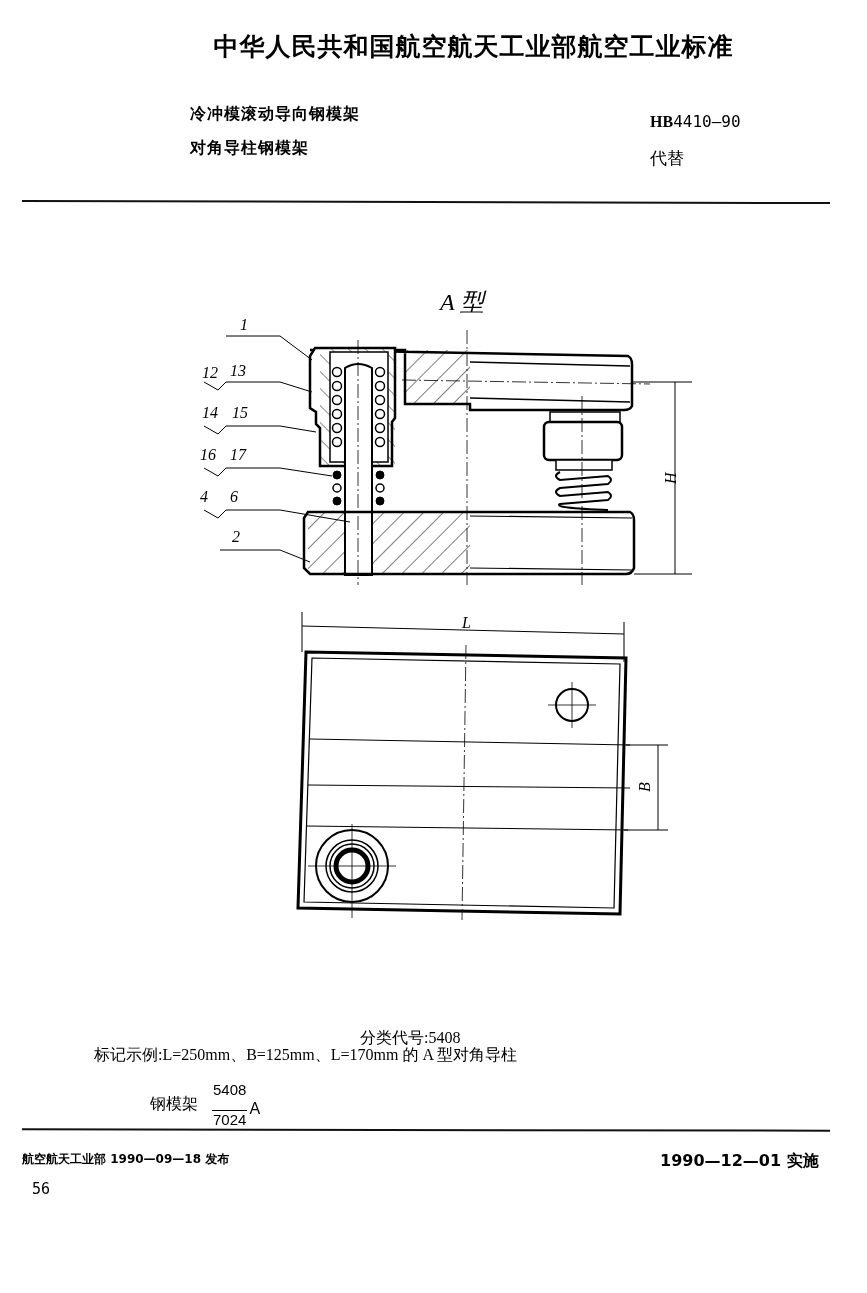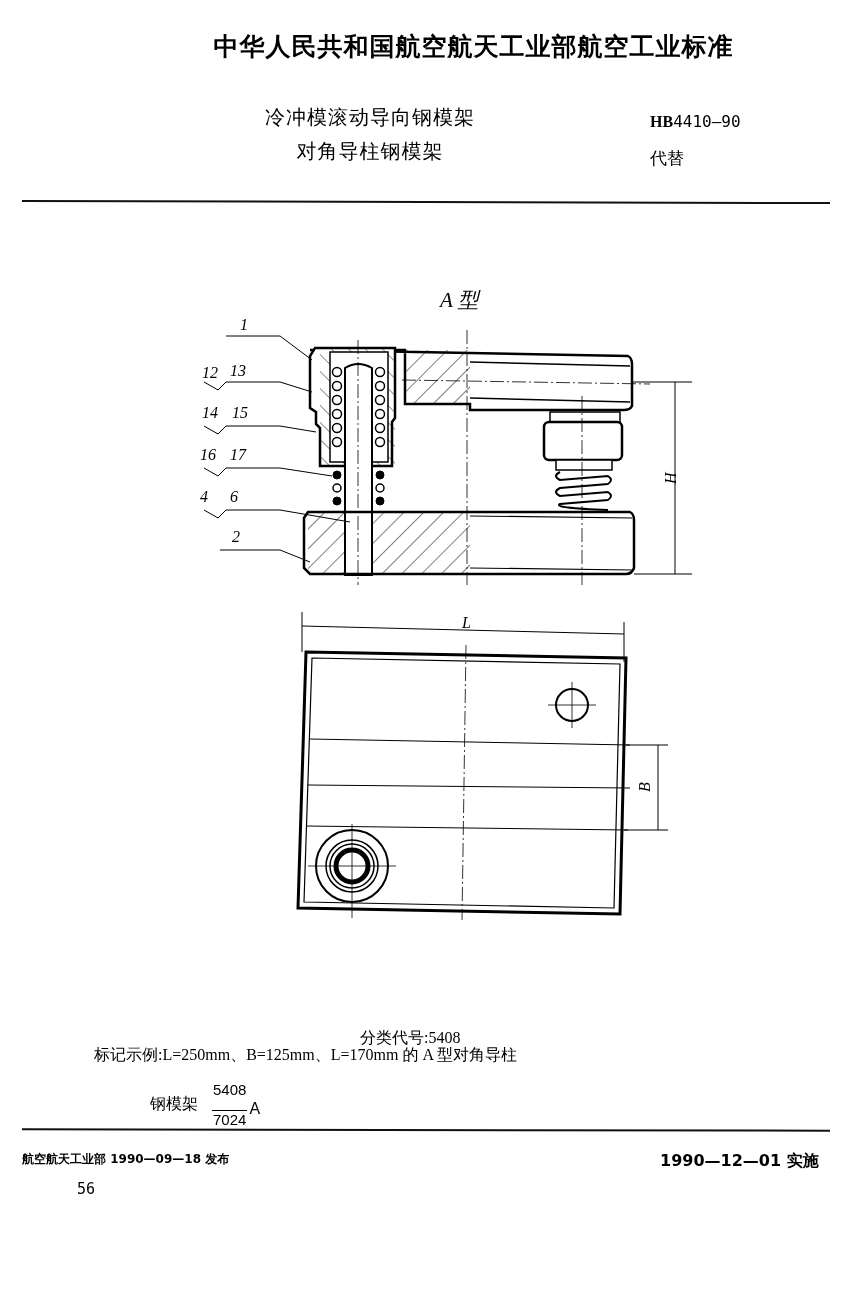--- a/index.html
+++ b/index.html
@@ -1,39 +1,39 @@
 <!DOCTYPE html>
 <html><head>
 <meta charset="utf-8">
 <style>
   html, body { margin:0; padding:0; background:#ffffff; }
   body { width:867px; height:1293px; position:relative; overflow:hidden; color:#000; font-family:"DejaVu Sans", sans-serif; }
   .abs { position:absolute; }
   .org-title { left:0; width:867px; top:30px; text-align:center; font-size:25px; font-weight:bold; letter-spacing:1px;margin-left:40px; }
-  .std-title { left:170px; width:360px; text-align:center; font-size:20px; font-weight:normal; letter-spacing:1px; }
+  .std-title { left:170px; width:360px; text-align:left; font-size:16px; font-weight:bold; letter-spacing:1px; }
   .std-title.l1 { top:104px; left:190px; }
   .std-title.l2 { top:138px; left:190px; }
   .std-no { left:650px; top:112px; font-size:16px; font-family:"DejaVu Sans Mono", monospace; }
   .std-no b { font-family:"Liberation Serif", serif; font-weight:bold; }
   .replaces { left:650px; top:147px; font-size:17px; }
   .rule { left:22px; width:808px; height:2px; background:#111; }
   .rule.top { top:201px; transform:rotate(0.15deg); }
   .rule.bottom { top:1129px; transform:rotate(0.1deg); }
-  .type-label { left:440px; top:286px; font-size:21px; font-style:italic; font-family:"Liberation Serif", serif; }
+  .type-label { left:440px; top:286px; font-size:24px; font-style:italic; font-family:"Liberation Serif", serif; }
   svg.drawing { left:180px; top:300px; }
   .class-code { left:360px; top:1028px; font-size:16px; font-family:"Liberation Serif", serif; }
   .mark-ex { left:62px; top:1045px; font-size:16px; font-family:Liberation Serif, serif;margin-left:32px; }
   .mark-name { left:150px; top:1082px; font-size:16px; font-family:Liberation Sans, sans-serif; display:flex; align-items:center; gap:14px; }
   .frac { display:inline-flex; flex-direction:column; align-items:center; font-size:15px; line-height:15px; }
   .frac .num { border-bottom:1px solid #000; padding:0 1px 13px; }
   .frac .den { padding-top:1px; }
   .suffix { margin-left:-12px; margin-top:8px; }
   .issuer { left:22px; top:1151px; font-size:12px; font-weight:bold; }
   .effective { left:660px; top:1151px; font-size:16px; font-weight:bold; }
-  .page-no { left:32px; top:1180px; font-size:15px; font-family:"DejaVu Sans Mono", monospace;margin-left:45px; }
+  .page-no { left:32px; top:1180px; font-size:15px; font-family:"DejaVu Sans Mono", monospace; }
   .lbl { font-family:"Liberation Serif", serif; font-style:italic; font-size:16px; }
 </style>
 </head>
 <body>
 
 <div class="abs org-title">中华人民共和国航空航天工业部航空工业标准</div>
 <div class="abs std-title l1">冷冲模滚动导向钢模架</div>
 <div class="abs std-title l2">对角导柱钢模架</div>
 <div class="abs std-no"><b>HB</b><span>4410—90</span></div>
 <div class="abs replaces">代替</div>

